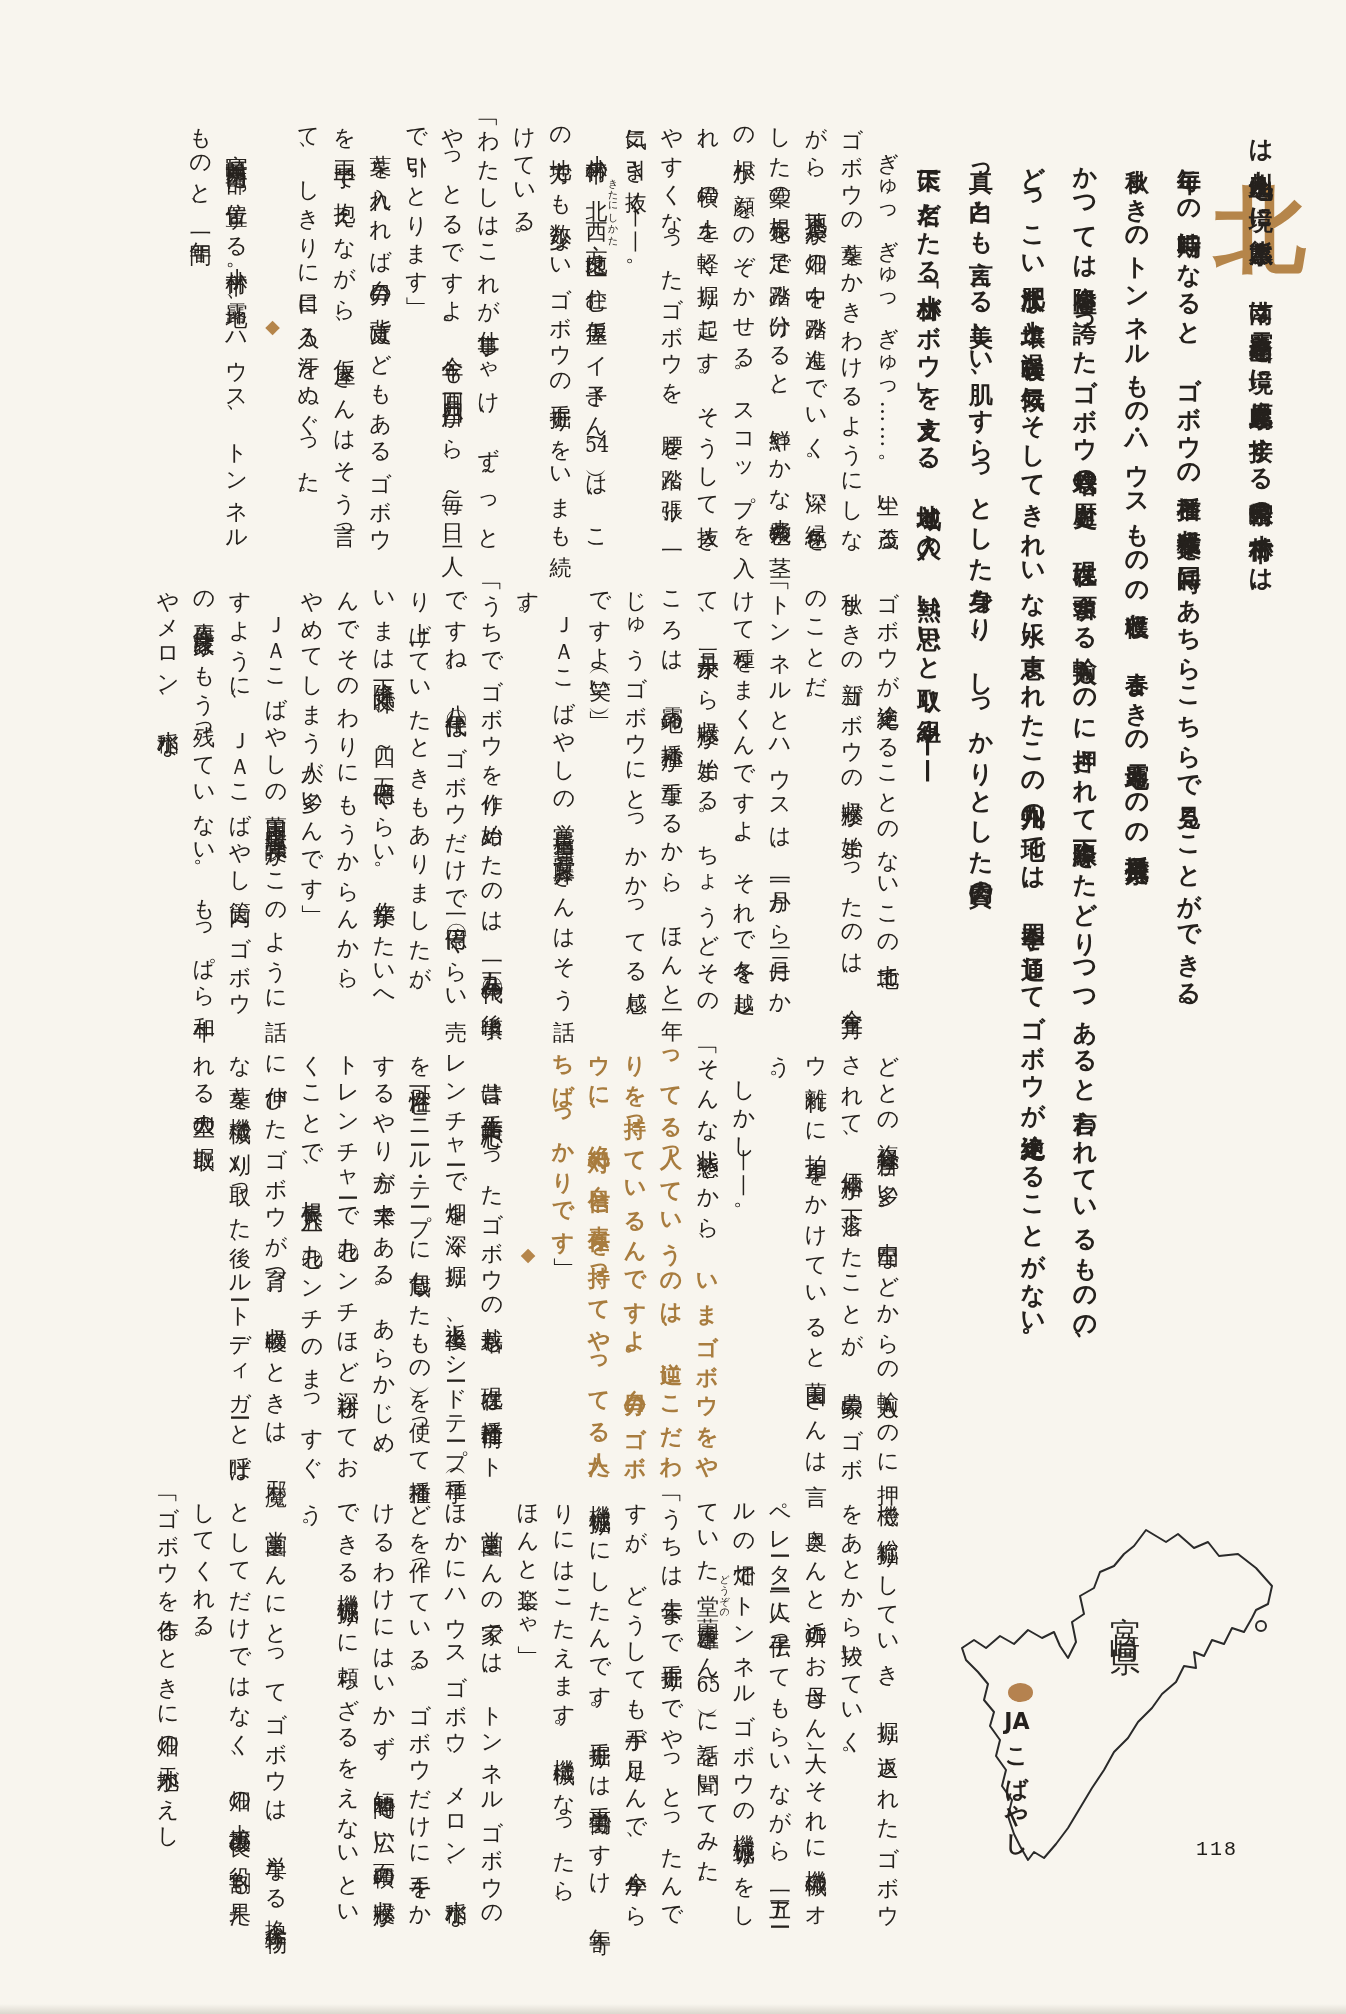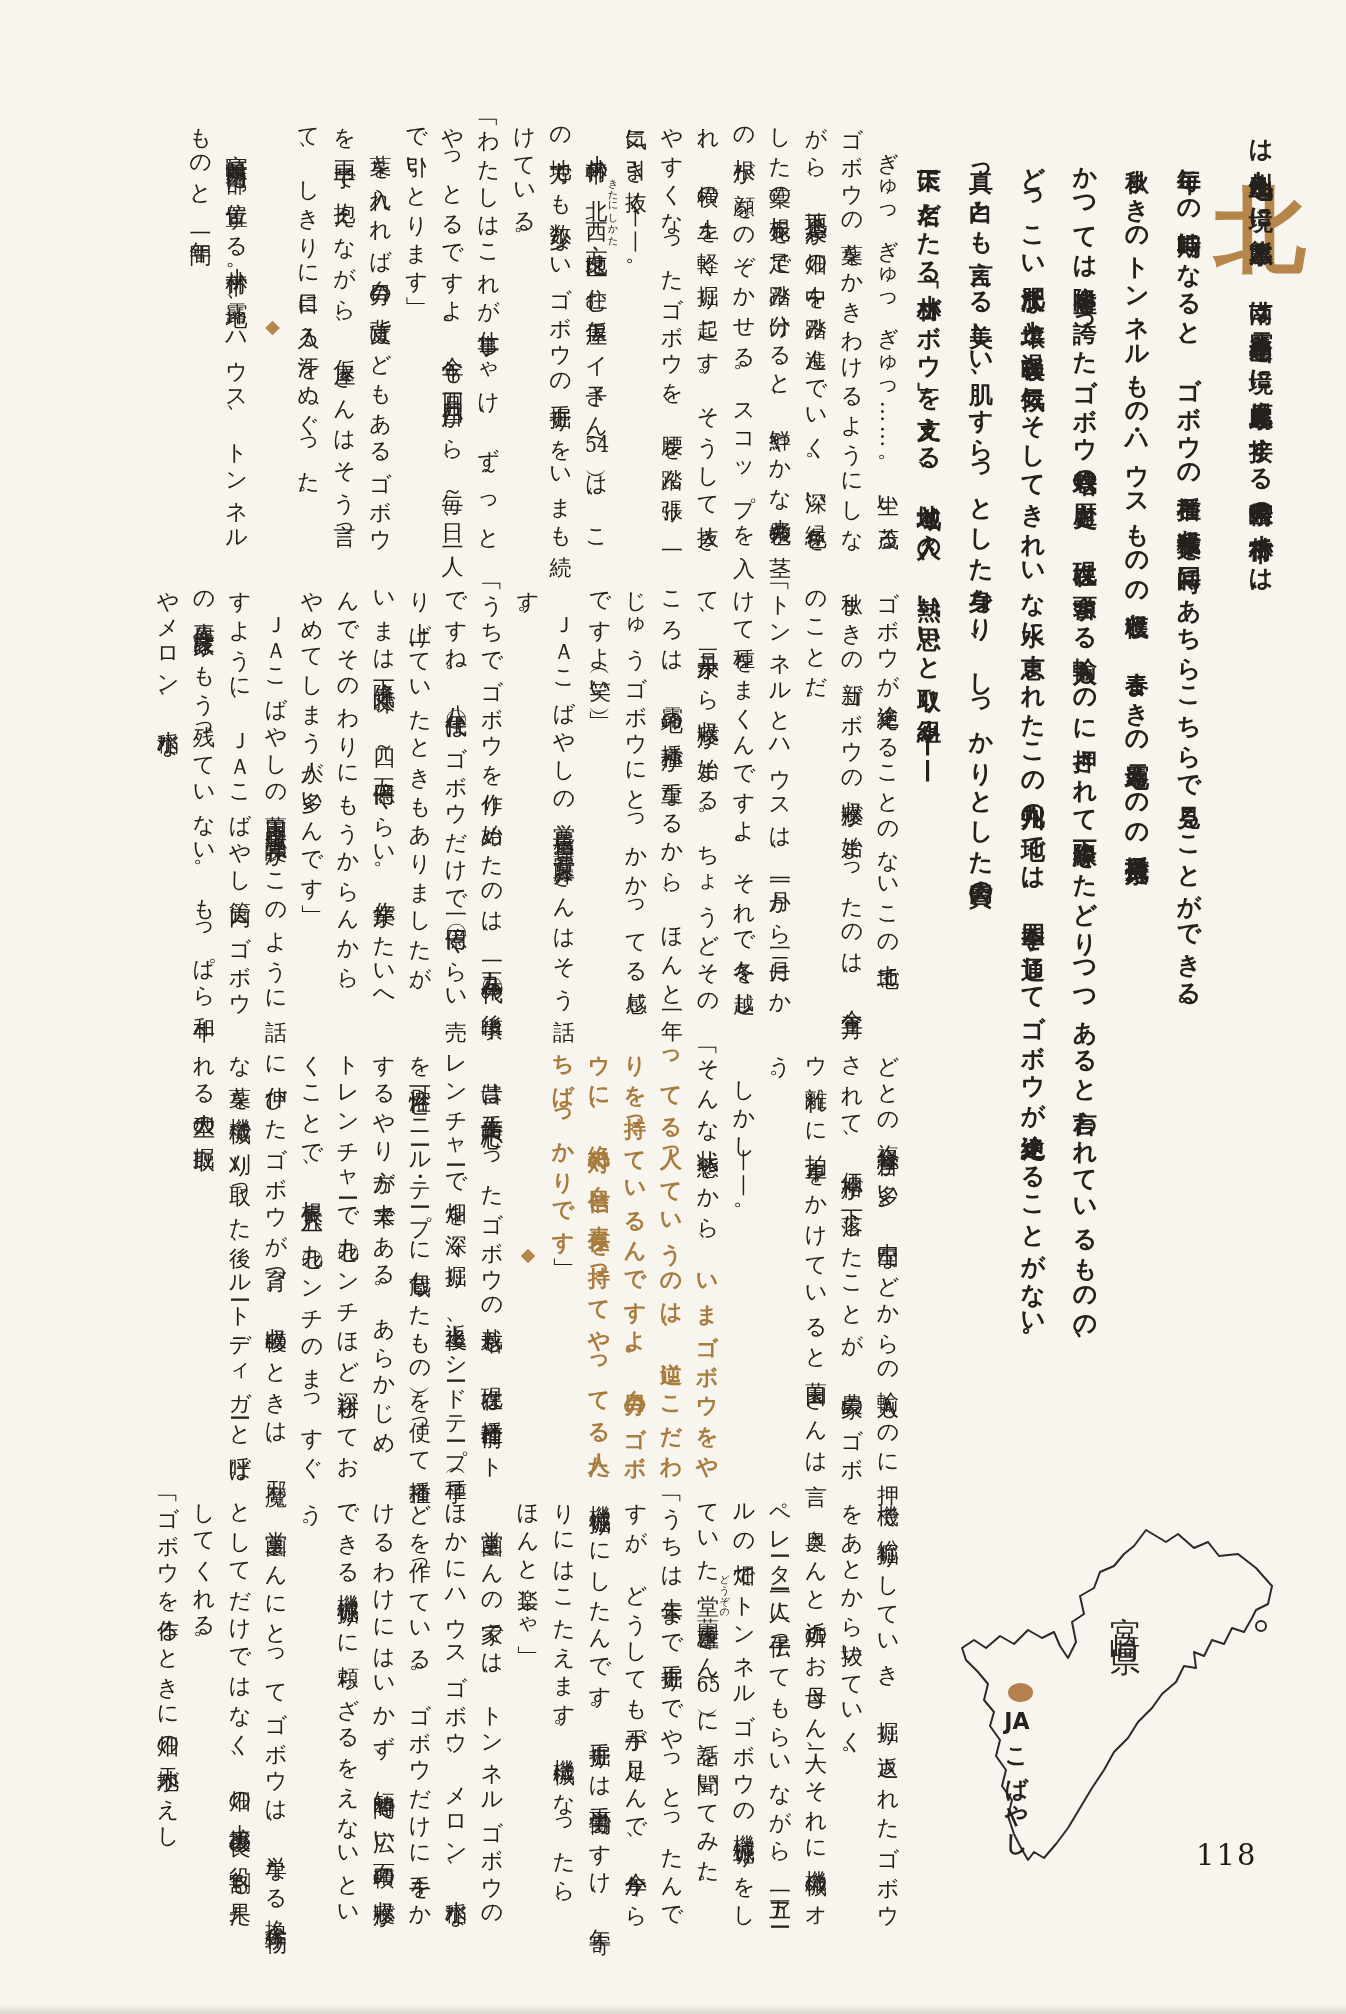--- a/index.html
+++ b/index.html
@@ -88,23 +88,24 @@
     font-family:"DejaVu Sans","Liberation Sans",sans-serif;
     font-weight:bold;
     font-size:23px;
     letter-spacing:2px;
   }
   .map-marker-label .tcy{text-combine-upright:all;}
   
   .pageno{
     position:absolute;
     left:1196px;top:1838px;
-    font-size:29px;
+    font-size:20px;
     letter-spacing:2px;
     color:#1f1c18;
+    font-family:Liberation Mono, monospace;
   }
   
   .page-edge{
     position:absolute;left:0;bottom:0;width:100%;height:10px;
     background:linear-gradient(to bottom,rgba(0,0,0,0),rgba(90,80,60,.18));
   }
 </style>
 </head>
 <body>
 

